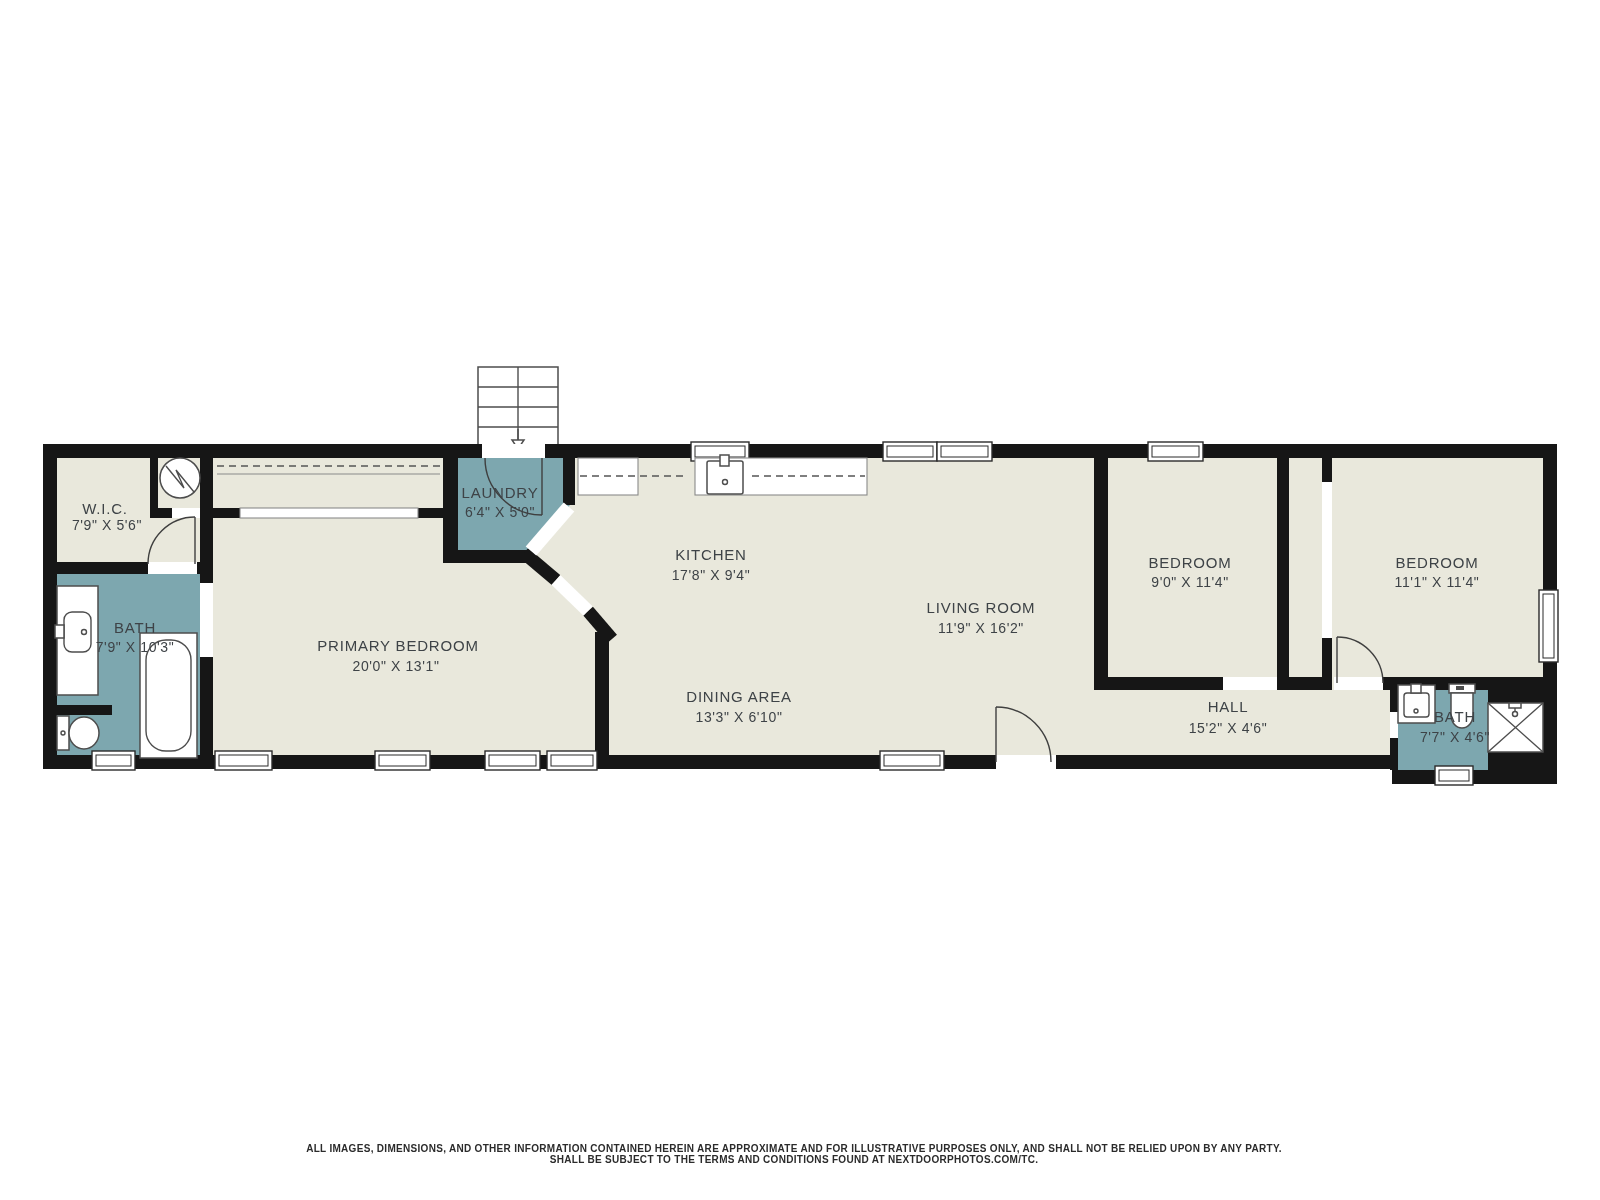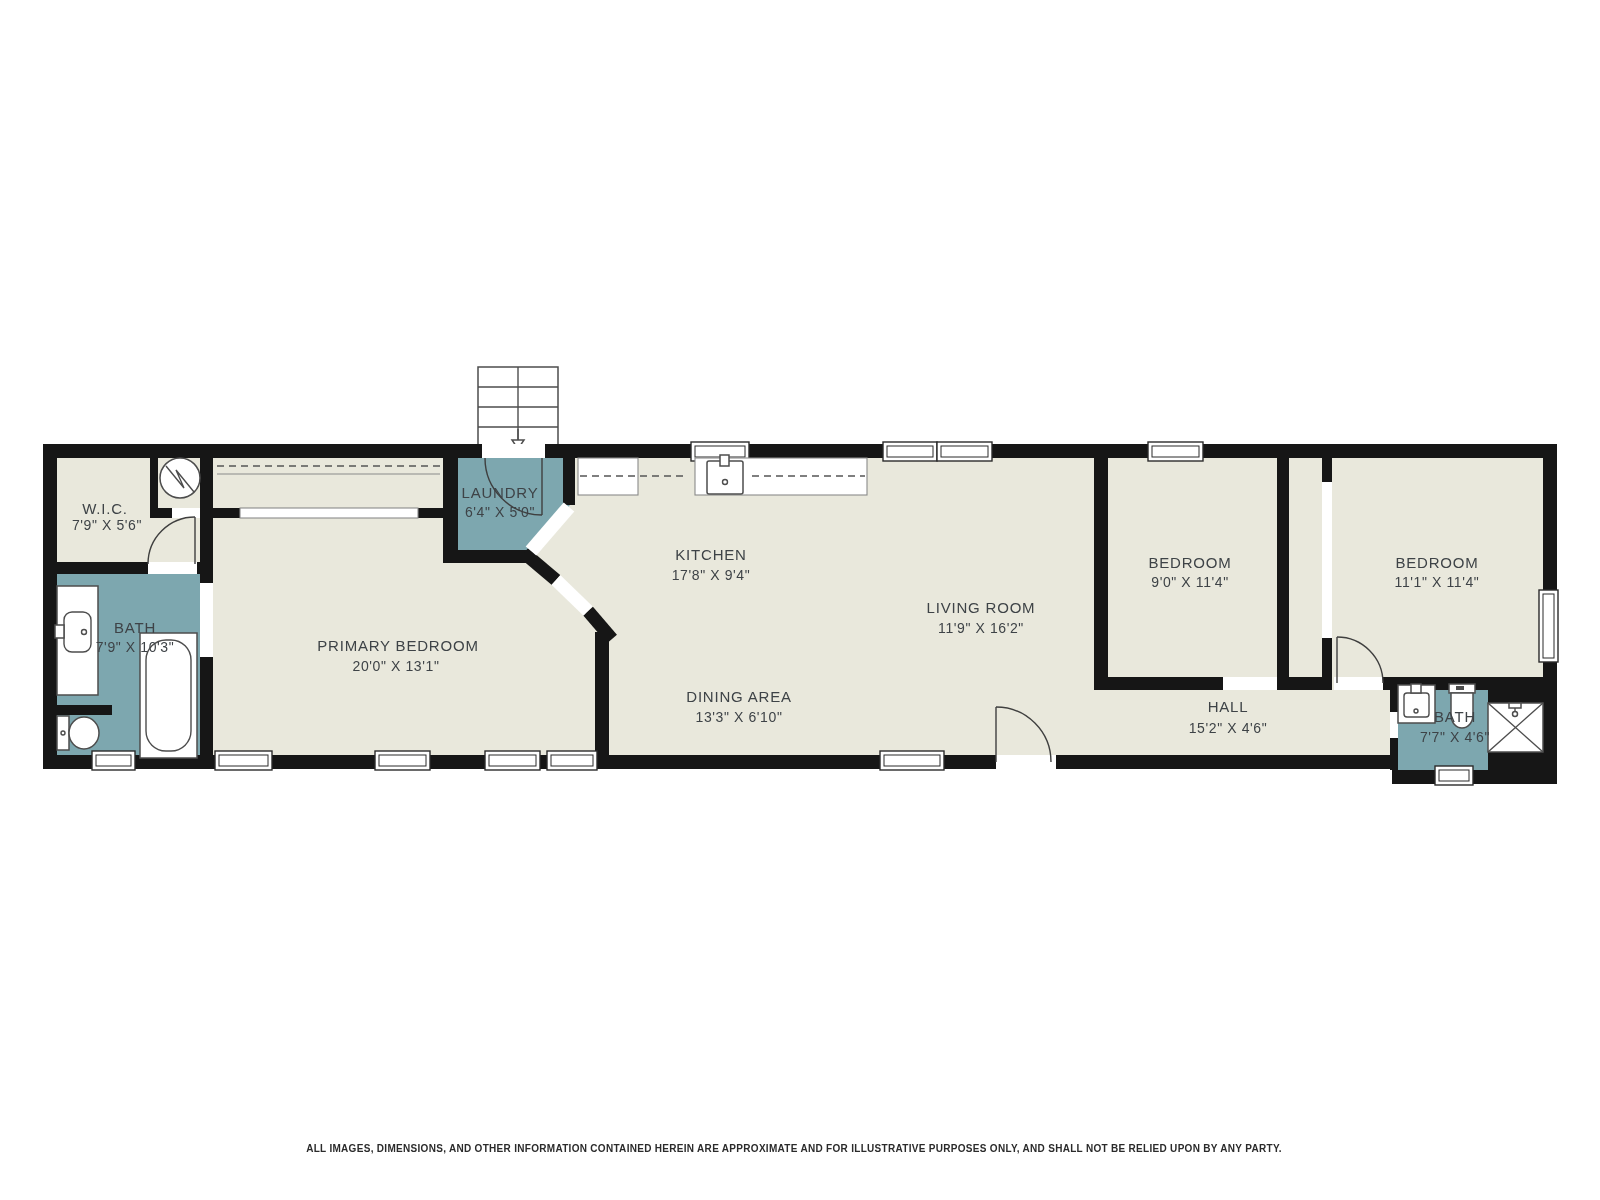--- a/index.html
+++ b/index.html
@@ -272,14 +272,15 @@
     </g>
     <g>
       <text class="lbl" x="1455" y="722">BATH</text>
       <text class="dims" x="1455" y="742">7'7" X 4'6"</text>
     </g>
   </g>
 </svg>
 
   <div class="disclaimer">
     <div>ALL IMAGES, DIMENSIONS, AND OTHER INFORMATION CONTAINED HEREIN ARE APPROXIMATE AND FOR ILLUSTRATIVE PURPOSES ONLY, AND SHALL NOT BE RELIED UPON BY ANY PARTY.</div>
+    <div>SHALL BE SUBJECT TO THE TERMS AND CONDITIONS FOUND AT NEXTDOORPHOTOS.COM/TC.</div>
   </div>
 </div>
 
 </body></html>

